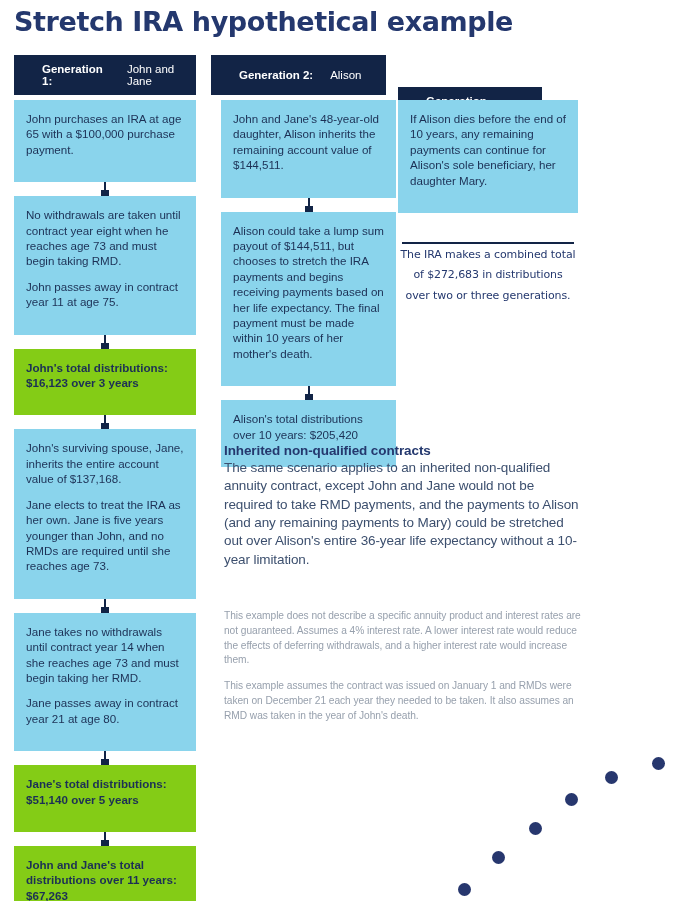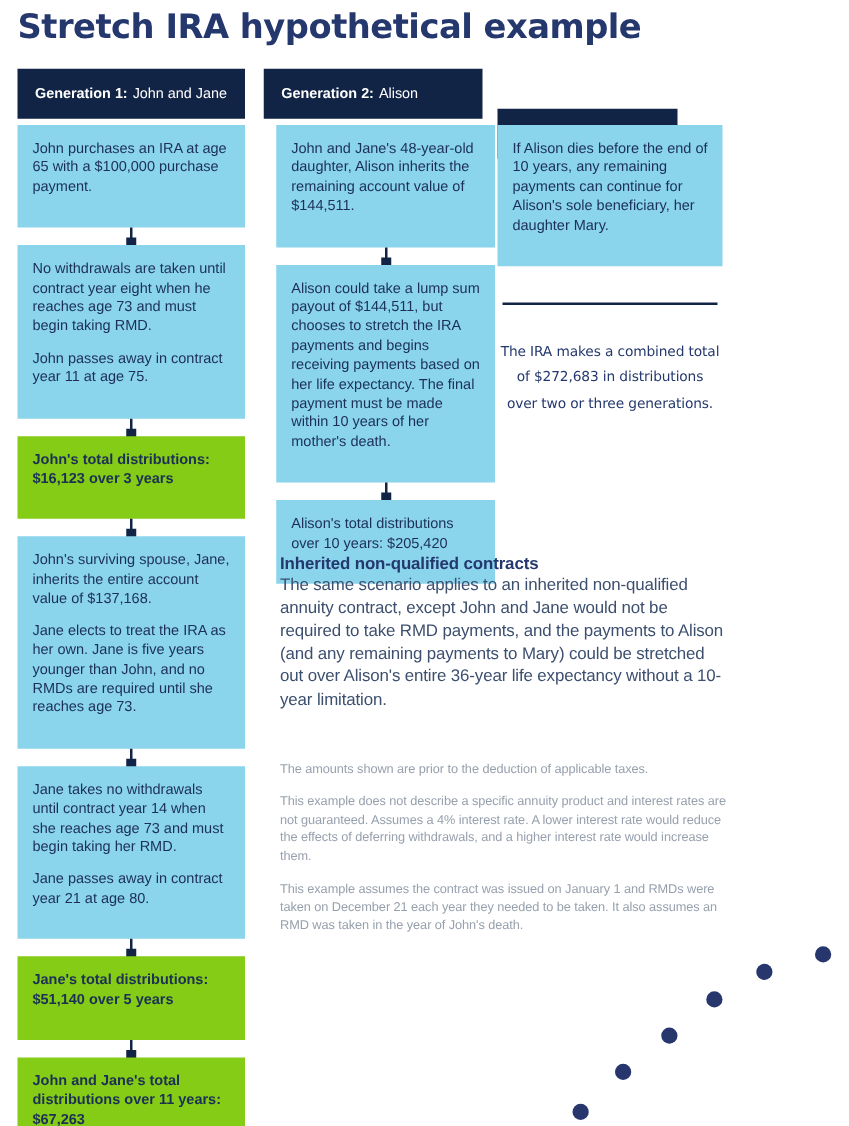--- a/index.html
+++ b/index.html
@@ -28,24 +28,25 @@
   }
 
   
   .gen-header {
     position: absolute;
     background: #122446;
     color: #ffffff;
     font-size: 11.5px;
     display: flex;
     align-items: center;
-    padding-left: 14px;
+    padding-left: 28px;
     box-sizing: border-box;
     height: 40px;
     top: 55px;
+    gap: 13px;
   }
   .gen-header .gen-label { font-weight: bold; }
   .gen-header .gen-name  { font-weight: normal; margin-left: 4px; }
 
   #gen-h-1 { left: 14px;  width: 182px; }
   #gen-h-2 { left: 211px; width: 175px; }
   #gen-h-3 { left: 398px; width: 144px; margin-top: 32px; }
 
   
   .column {
@@ -95,21 +96,21 @@
     background: #122446;
   }
 
   
   .divider {
     height: 2px;
     background: #122446;
     margin: 29px 4px 0 4px;
   }
   .summary-note {
-    margin-top: 28px;
+    margin-top: 1px;
     padding: 0 2px;
     text-align: center;
     font-size: 11px;
     line-height: 1.85;
     color: #24386e;
     font-family: "DejaVu Sans", sans-serif;
     letter-spacing: -0.1px;
   }
 
   
@@ -261,21 +262,20 @@
     <div class="divider"></div>
     <div class="summary-note">The IRA makes a combined total of $272,683 in distributions over two or three generations.</div>
   </div>
 
 <div id="nonqual">
   <p class="nq-heading">Inherited non-qualified contracts</p>
   <p class="nq-body">The same scenario applies to an inherited non-qualified annuity contract, except John and Jane would not be required to take RMD payments, and the payments to Alison (and any remaining payments to Mary) could be stretched out over Alison's entire 36-year life expectancy without a 10-year limitation.</p>
 </div>
 
 <div id="footnotes">
-  <p class="fn">The amounts shown are prior to the deduction of applicable taxes.</p>
   <p class="fn">This example does not describe a specific annuity product and interest rates are not guaranteed. Assumes a 4% interest rate. A lower interest rate would reduce the effects of deferring withdrawals, and a higher interest rate would increase them.</p>
   <p class="fn">This example assumes the contract was issued on January 1 and RMDs were taken on December 21 each year they needed to be taken. It also assumes an RMD was taken in the year of John's death.</p>
 </div>
 
 <div id="dot-decoration">
     <div class="dot" style="left: 18px; top: 128px;"></div>
     <div class="dot" style="left: 52px; top: 96px;"></div>
     <div class="dot" style="left: 89px; top: 67px;"></div>
     <div class="dot" style="left: 125px; top: 38px;"></div>
     <div class="dot" style="left: 165px; top: 16px;"></div>

